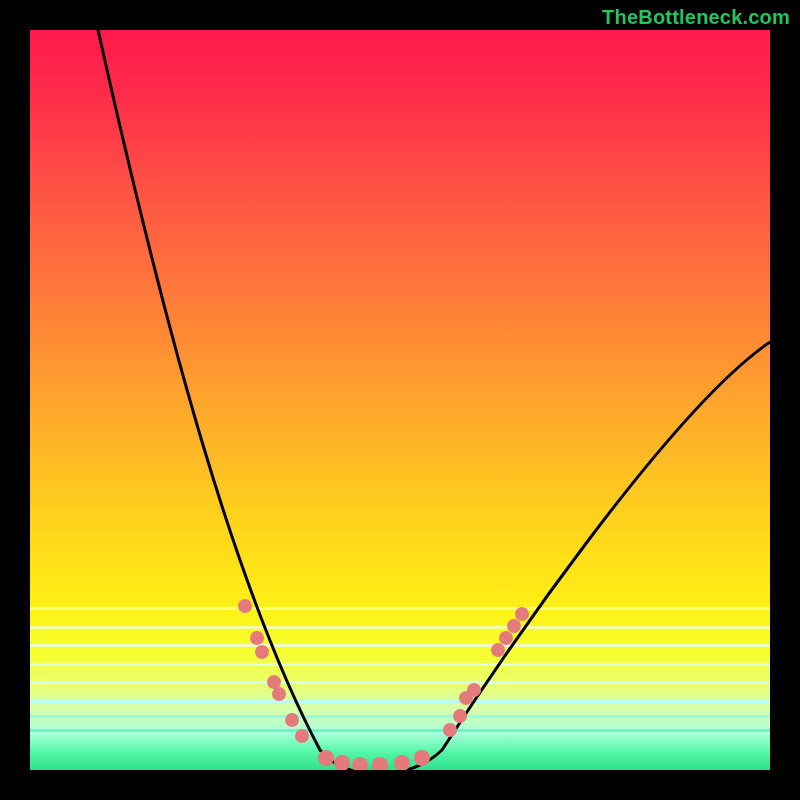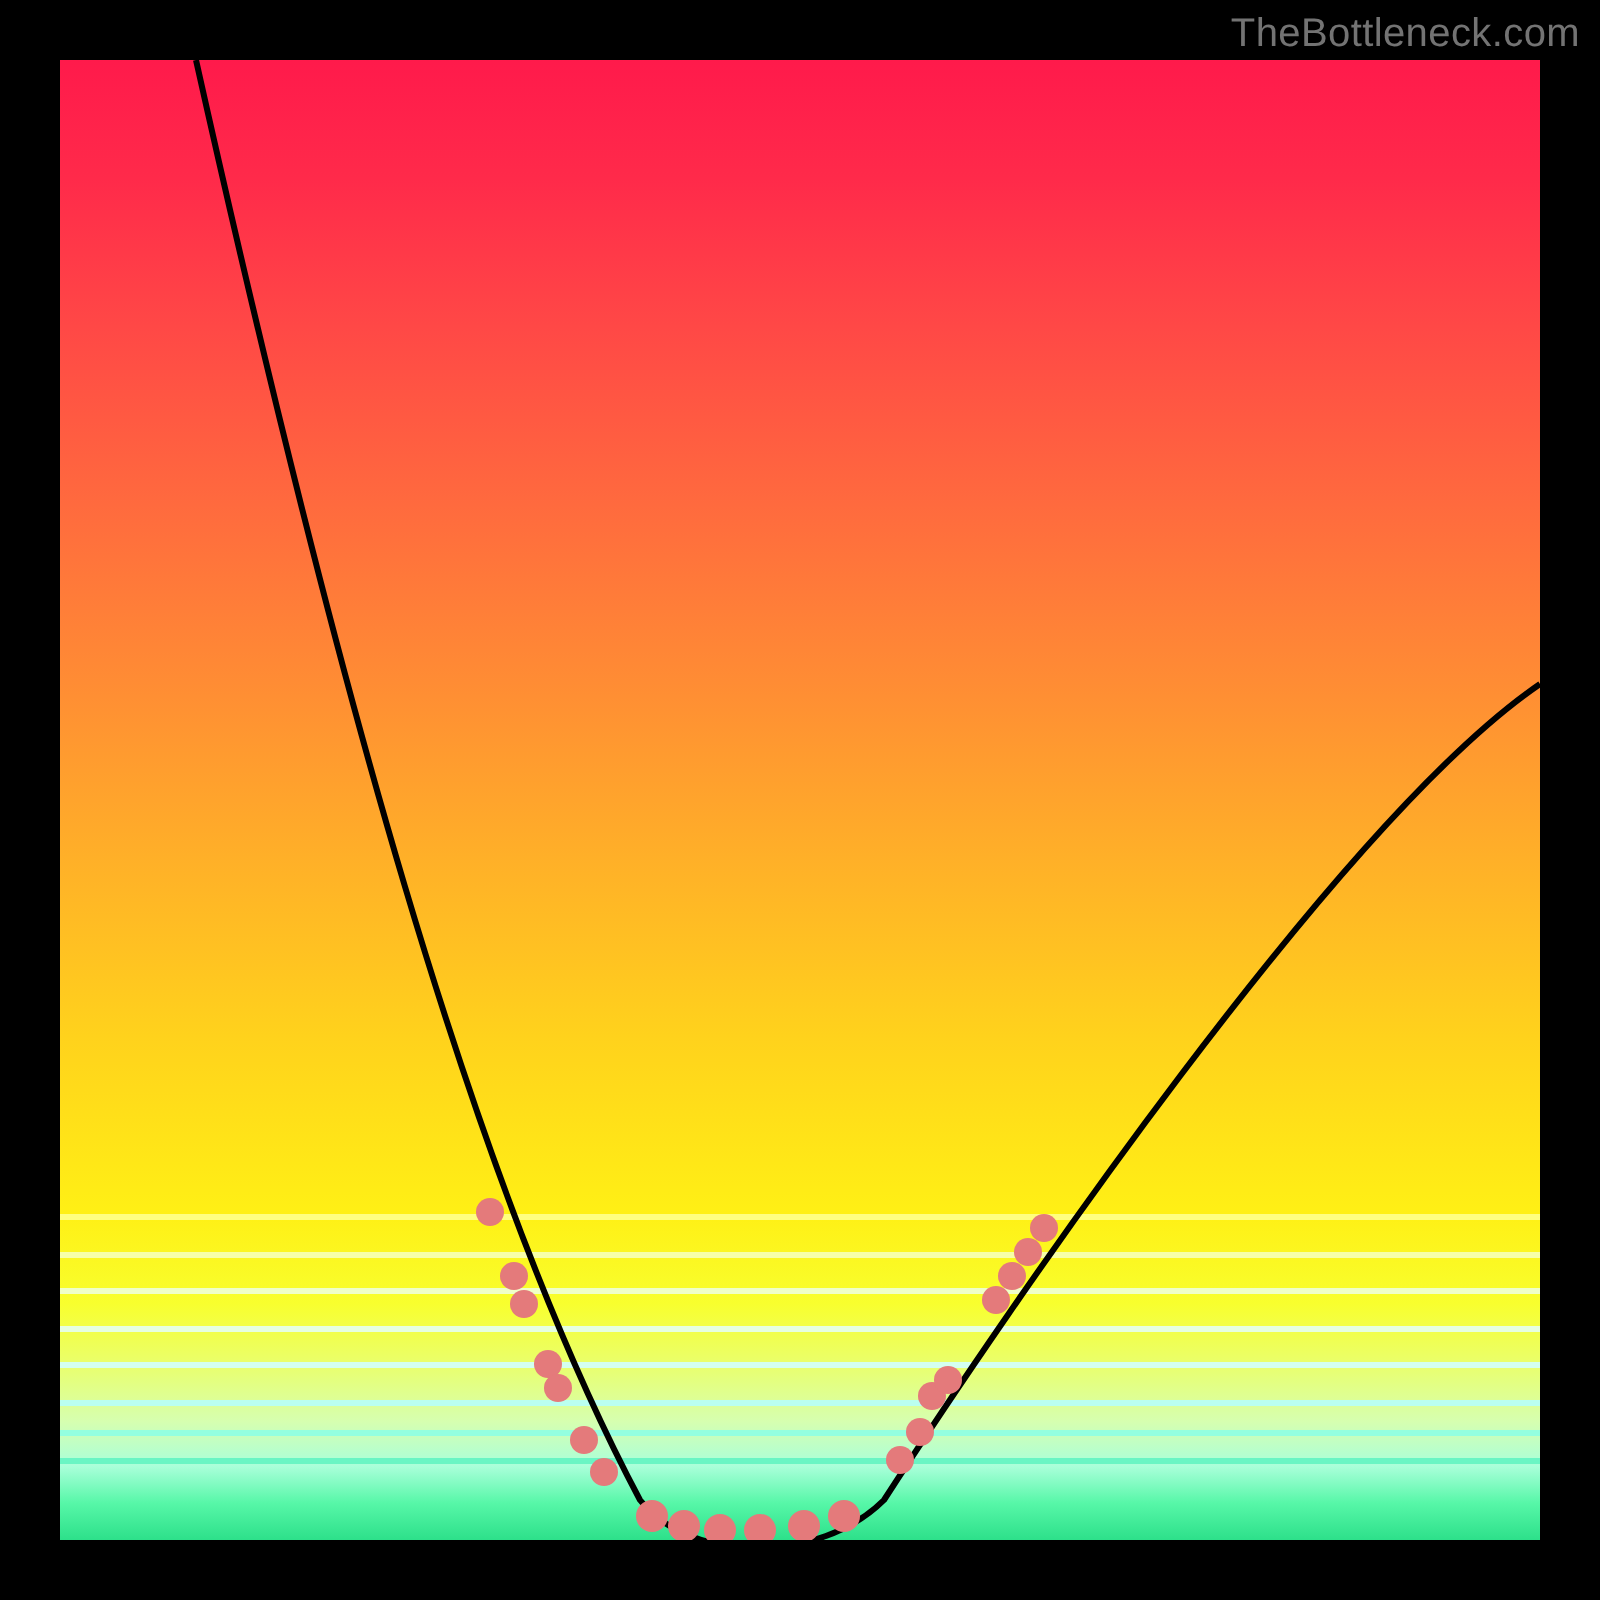--- a/index.html
+++ b/index.html
@@ -42,24 +42,25 @@
   .stripe {
     position: absolute;
     left: 0;
     width: 100%;
     height: 3px;
   }
   .watermark {
     position: absolute;
     top: 6px;
     right: 10px;
-    color: #737373;
+    color: #22c55e;
     font-size: 20px;
     letter-spacing: 0.2px;
     user-select: none;
+    font-weight: bold;
   }
   svg.curve {
     position: absolute;
     inset: 0;
   }
 </style>
 </head>
 <body>
 
 <div class="watermark">TheBottleneck.com</div>

